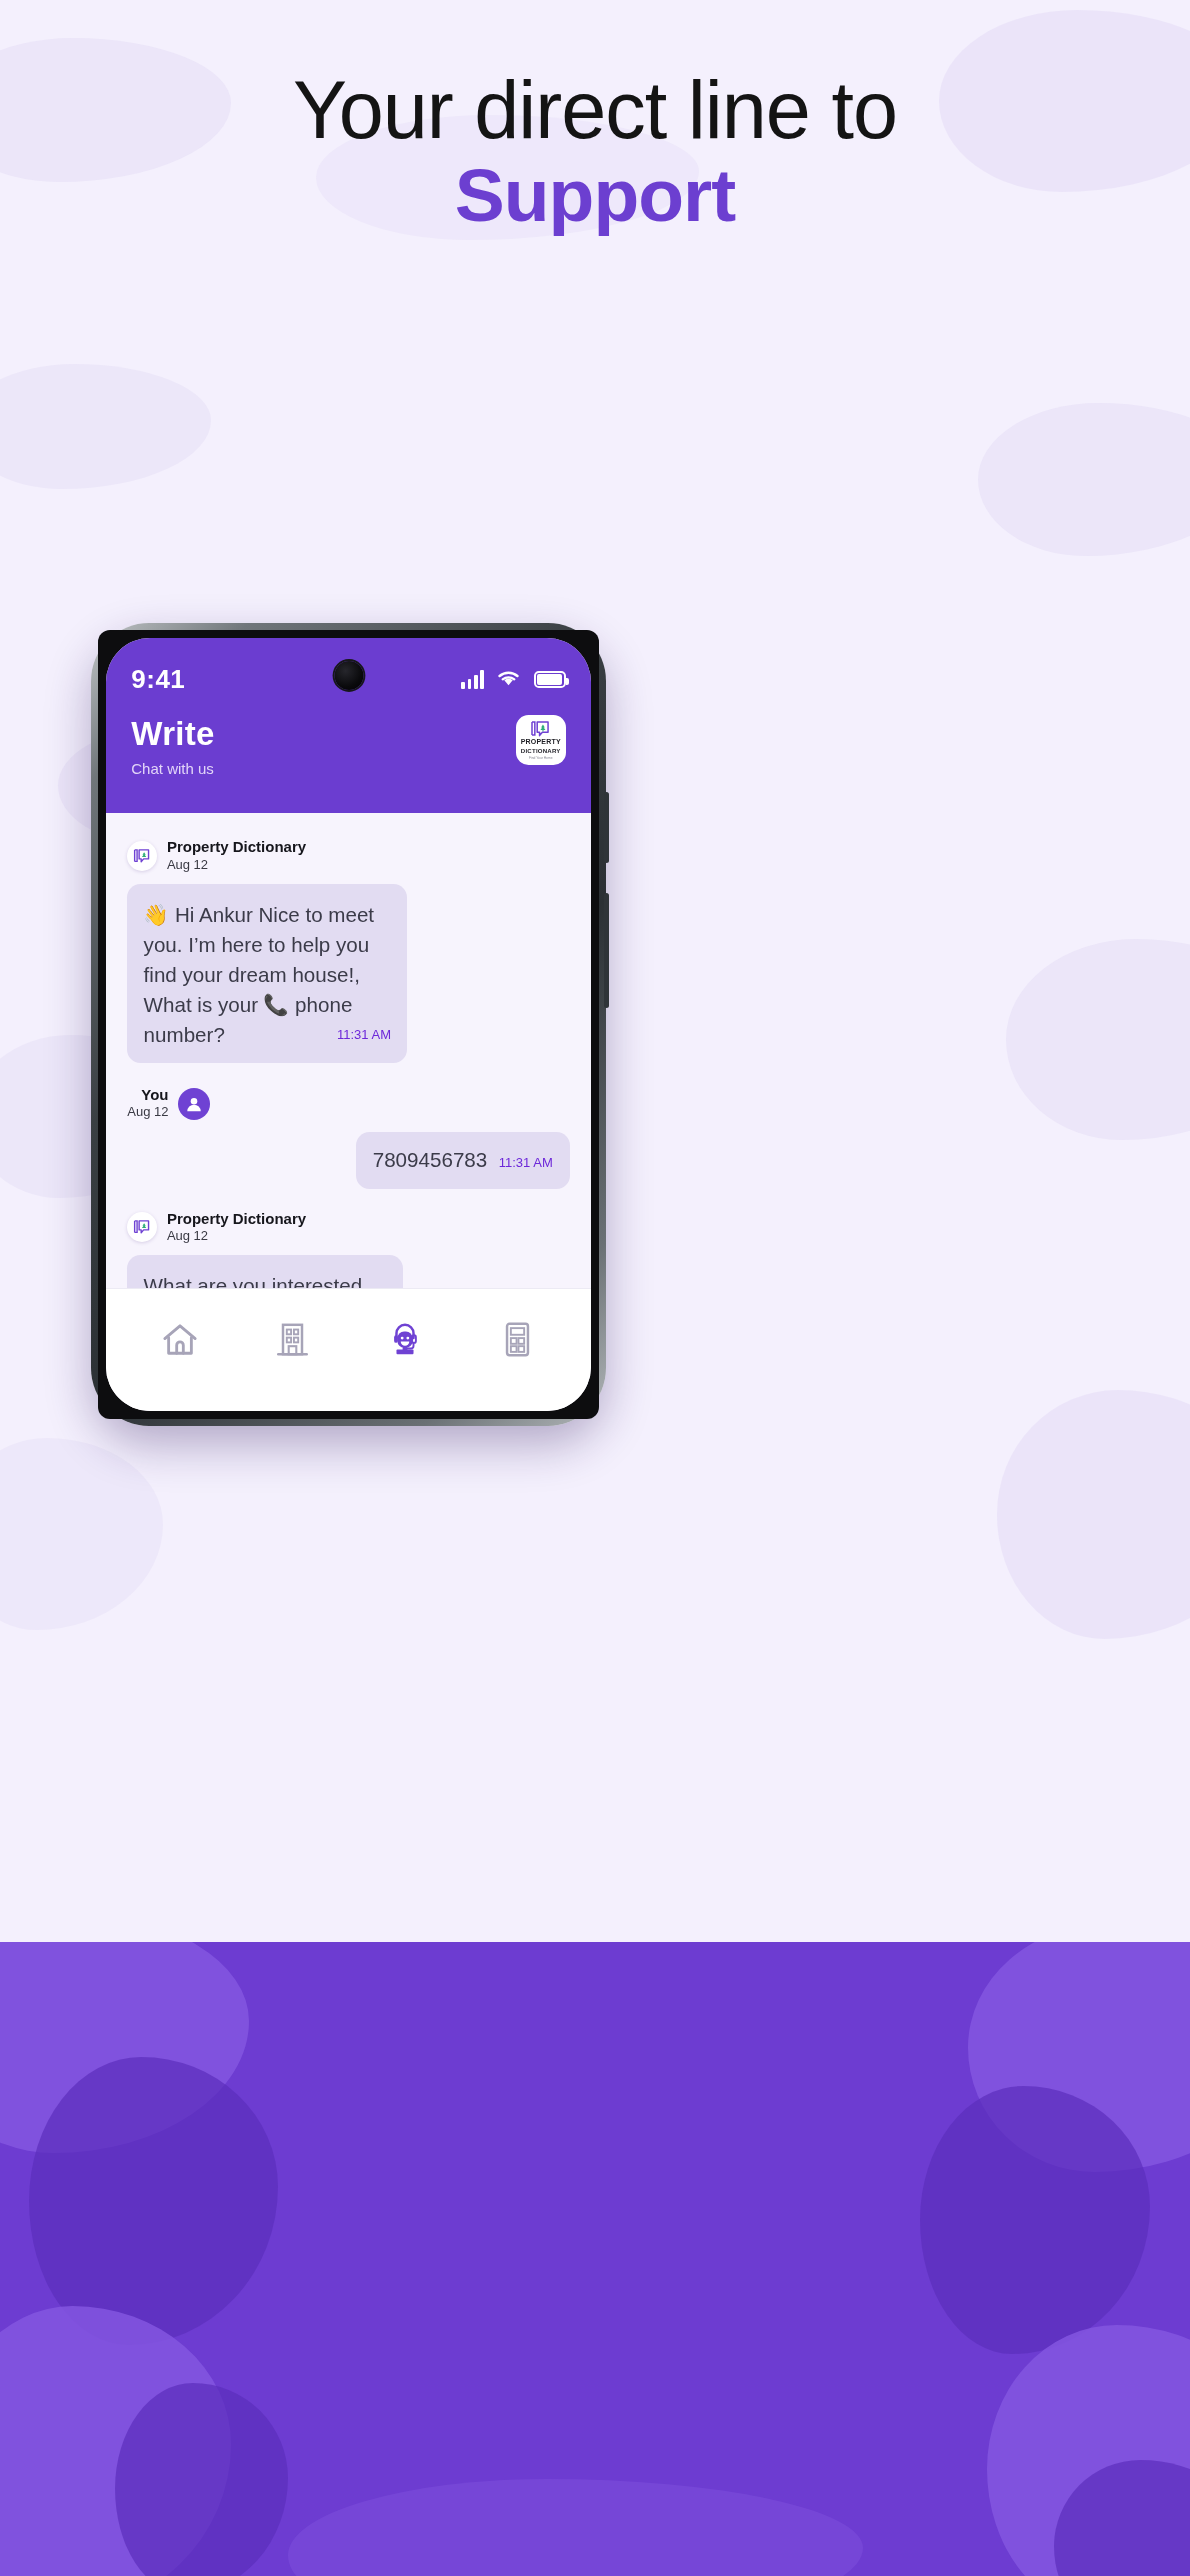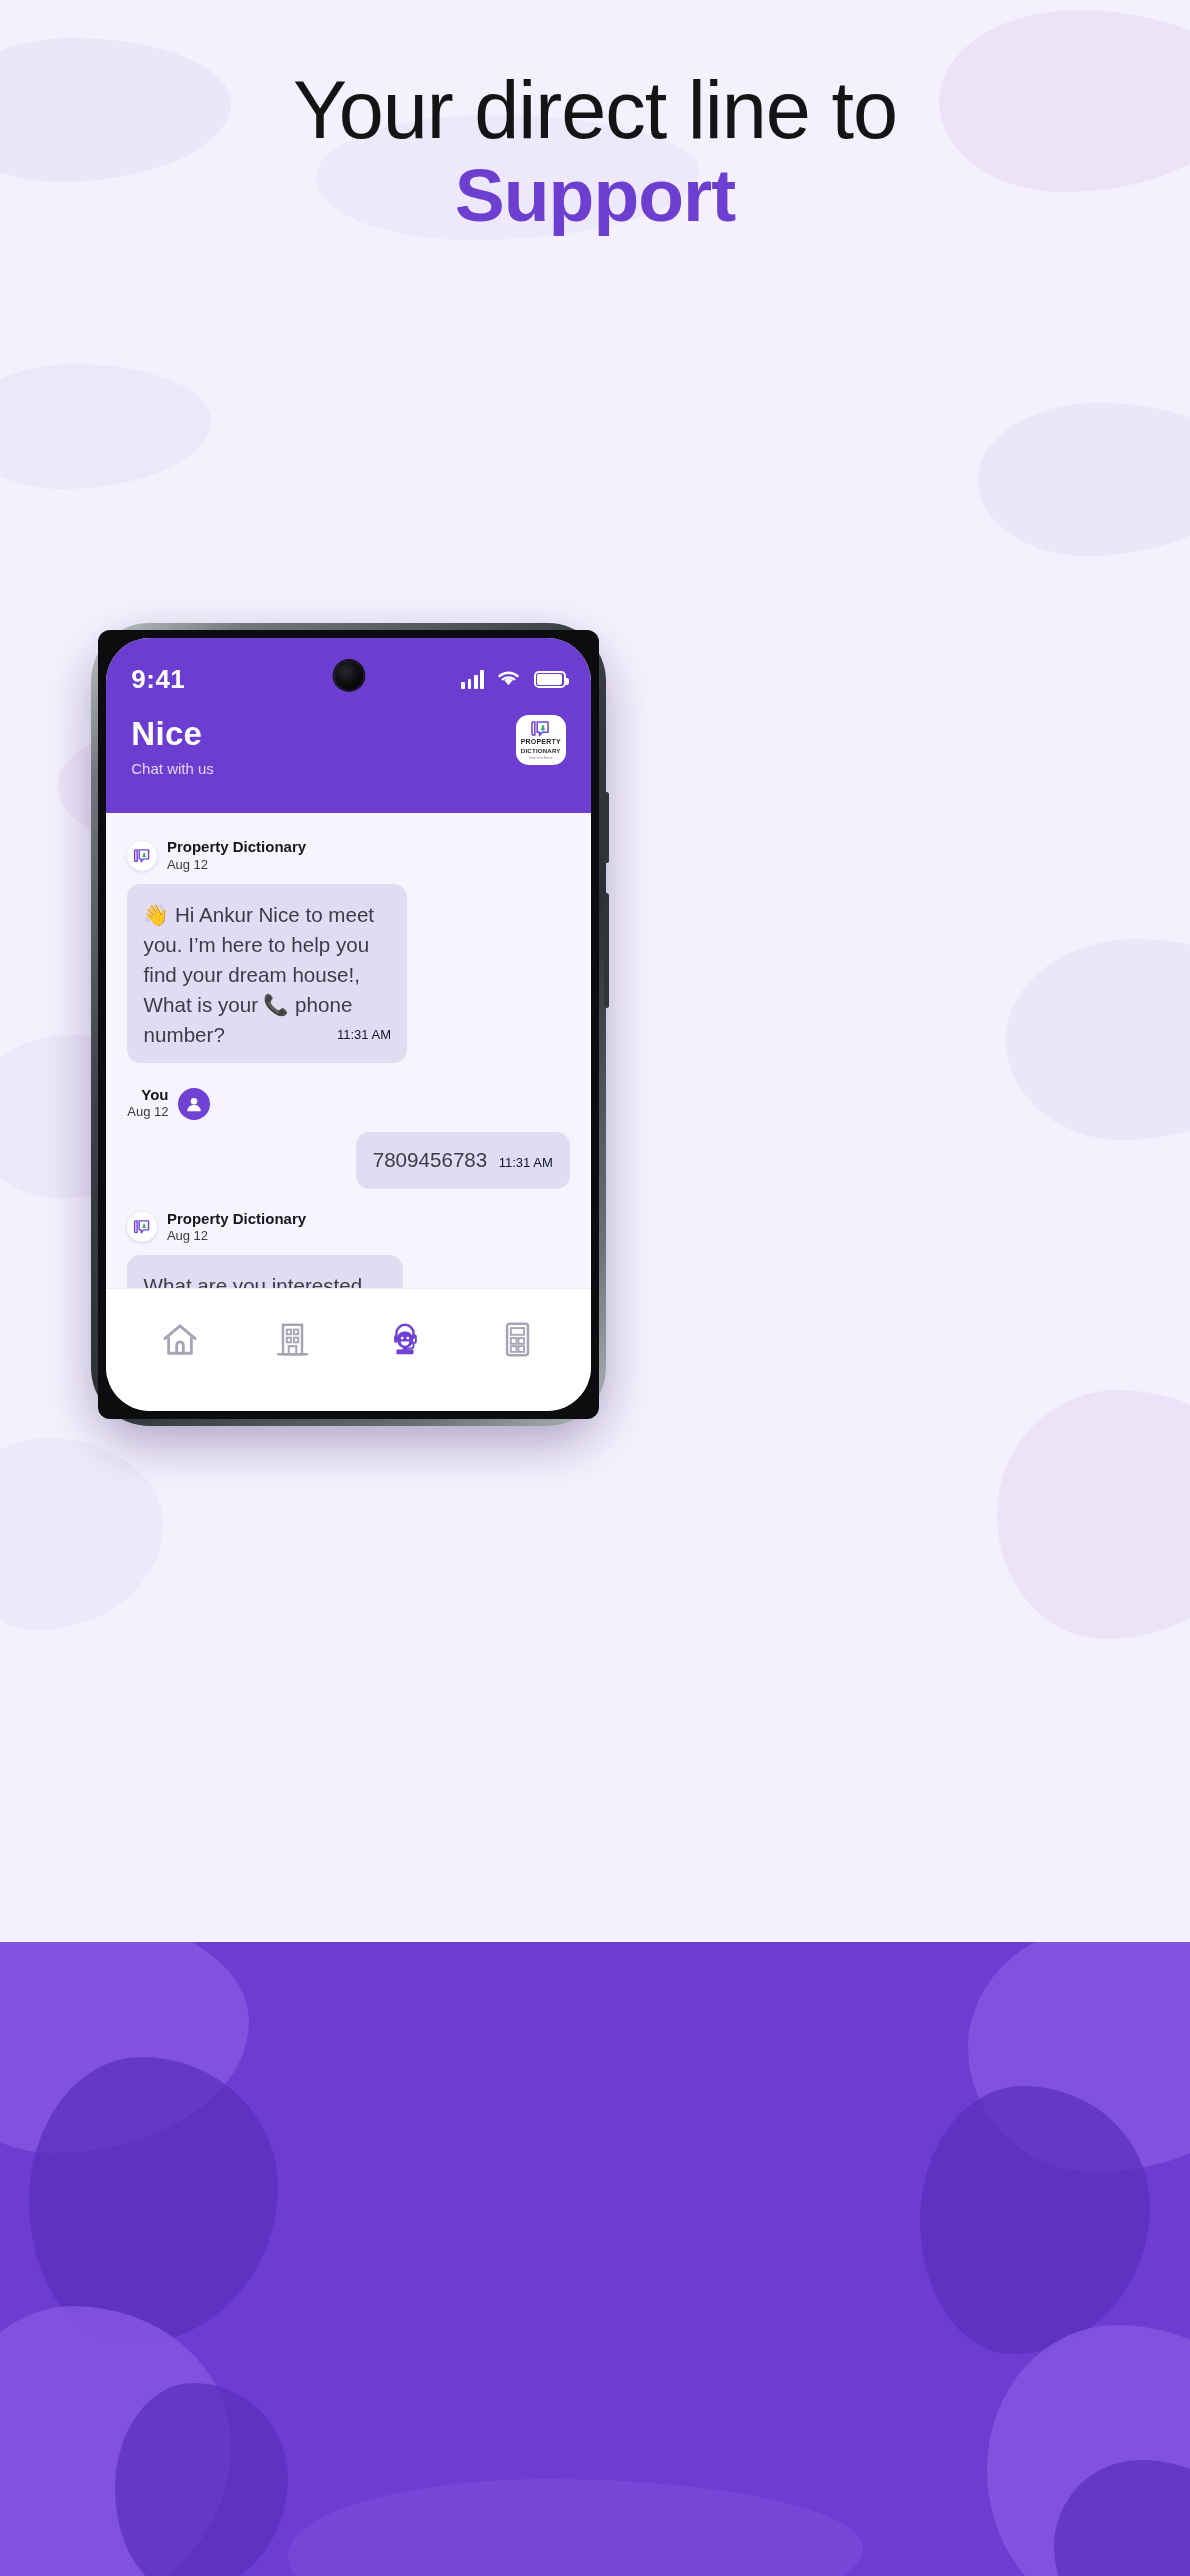--- a/index.html
+++ b/index.html
@@ -127,21 +127,21 @@
   }
   .mh-text .nm{ font-size:15px; font-weight:700; color:#16161c; line-height:1.15; }
   .mh-text .dt{ font-size:13px; color:#3a3a44; line-height:1.3; margin-top:1px; }
   .mh-text.right{ text-align:right; }
 
   .bubble{
     background:#e2dcf2; border-radius:13.4px; padding:16.3px 16.3px 12.5px 16.3px;
     max-width:280px; color:#3b3b49; font-size:20.6px; line-height:1.46;
     position:relative;
   }
-  .bubble .tm{ font-size:13px; color:#0f172a; white-space:nowrap; }
+  .bubble .tm{ font-size:13px; color:#6d28d9; white-space:nowrap; }
   .bubble.inline{ display:inline-flex; align-items:baseline; gap:11.5px; padding:13.4px 17px 13.4px 17px; }
   .self-wrap{ display:flex; justify-content:flex-end;text-align:center; }
 
   .chips{ display:flex; gap:13.4px; margin-top:20px; }
   .chip{
     border:1.3px solid #c8c5d4; background:#fdfcff; border-radius:23px;
     padding:11.5px 19px; font-size:19px; color:#3d3d49; white-space:nowrap;
   }
 
   
@@ -219,21 +219,21 @@
               </svg>
             </span>
             <span class="batt">
                 <i></i>
               </span>
           </div>
         </div>
 
         <div class="header-row">
           <div class="header-titles">
-            <div class="title">Nice</div>
+            <div class="title">Write</div>
             <div class="sub">Chat with us</div>
           </div>
           <div class="logo-tile">
             <span class="logo-mark">
               <svg width="21" height="17" viewBox="0 0 22 18">
                 <path d="M2 2 V16 M2 2 H5 V16 H2" stroke="#6f42d3" stroke-width="1.6" fill="none"></path>
                 <path d="M7.5 2 H19 V13 H13 L10 16.5 V13 H7.5 Z" stroke="#6f42d3" stroke-width="1.6" fill="none" stroke-linejoin="round"></path>
                 <path d="M13.6 4.8 L15.6 8.0 H11.6 Z M13.6 7.0 L16.3 10.7 H10.9 Z" fill="#2fae7a"></path>
                 <rect x="13.1" y="10.4" width="1.1" height="1.7" fill="#2fae7a"></rect>
               </svg>

